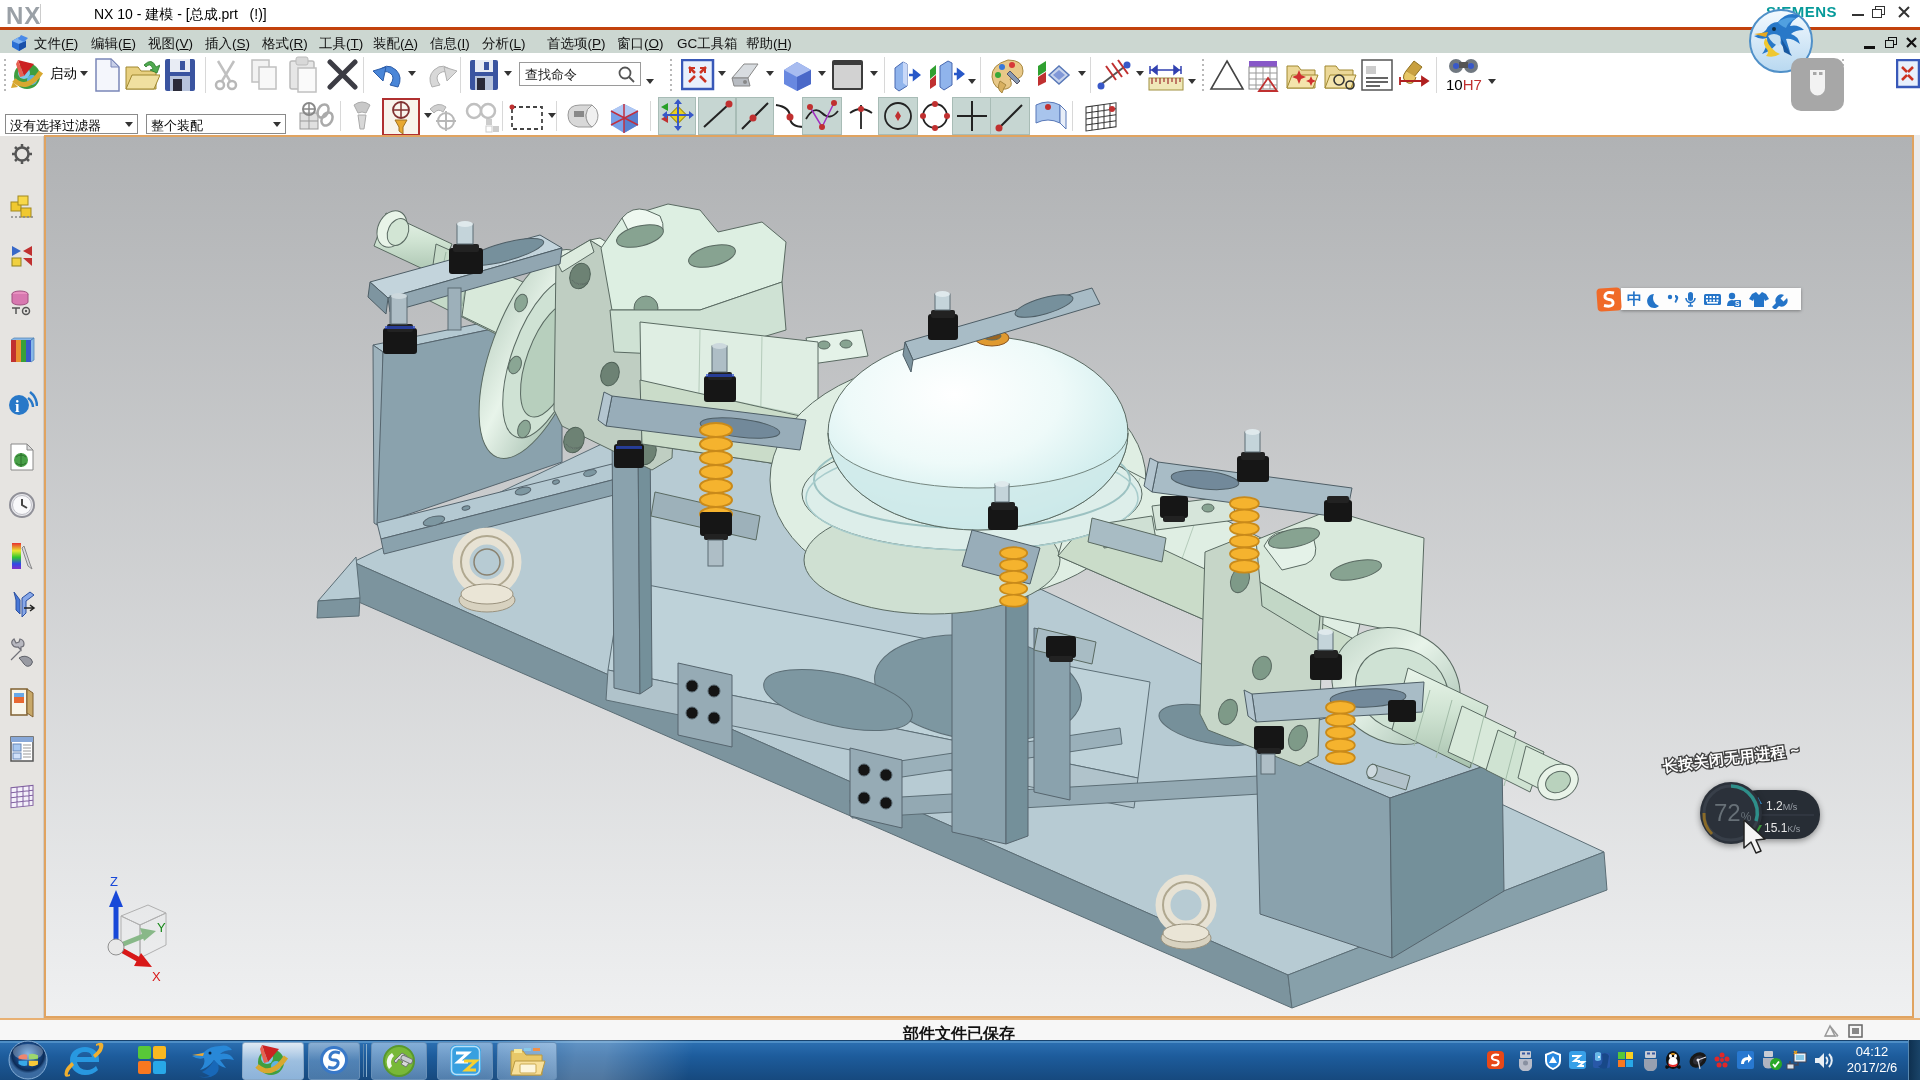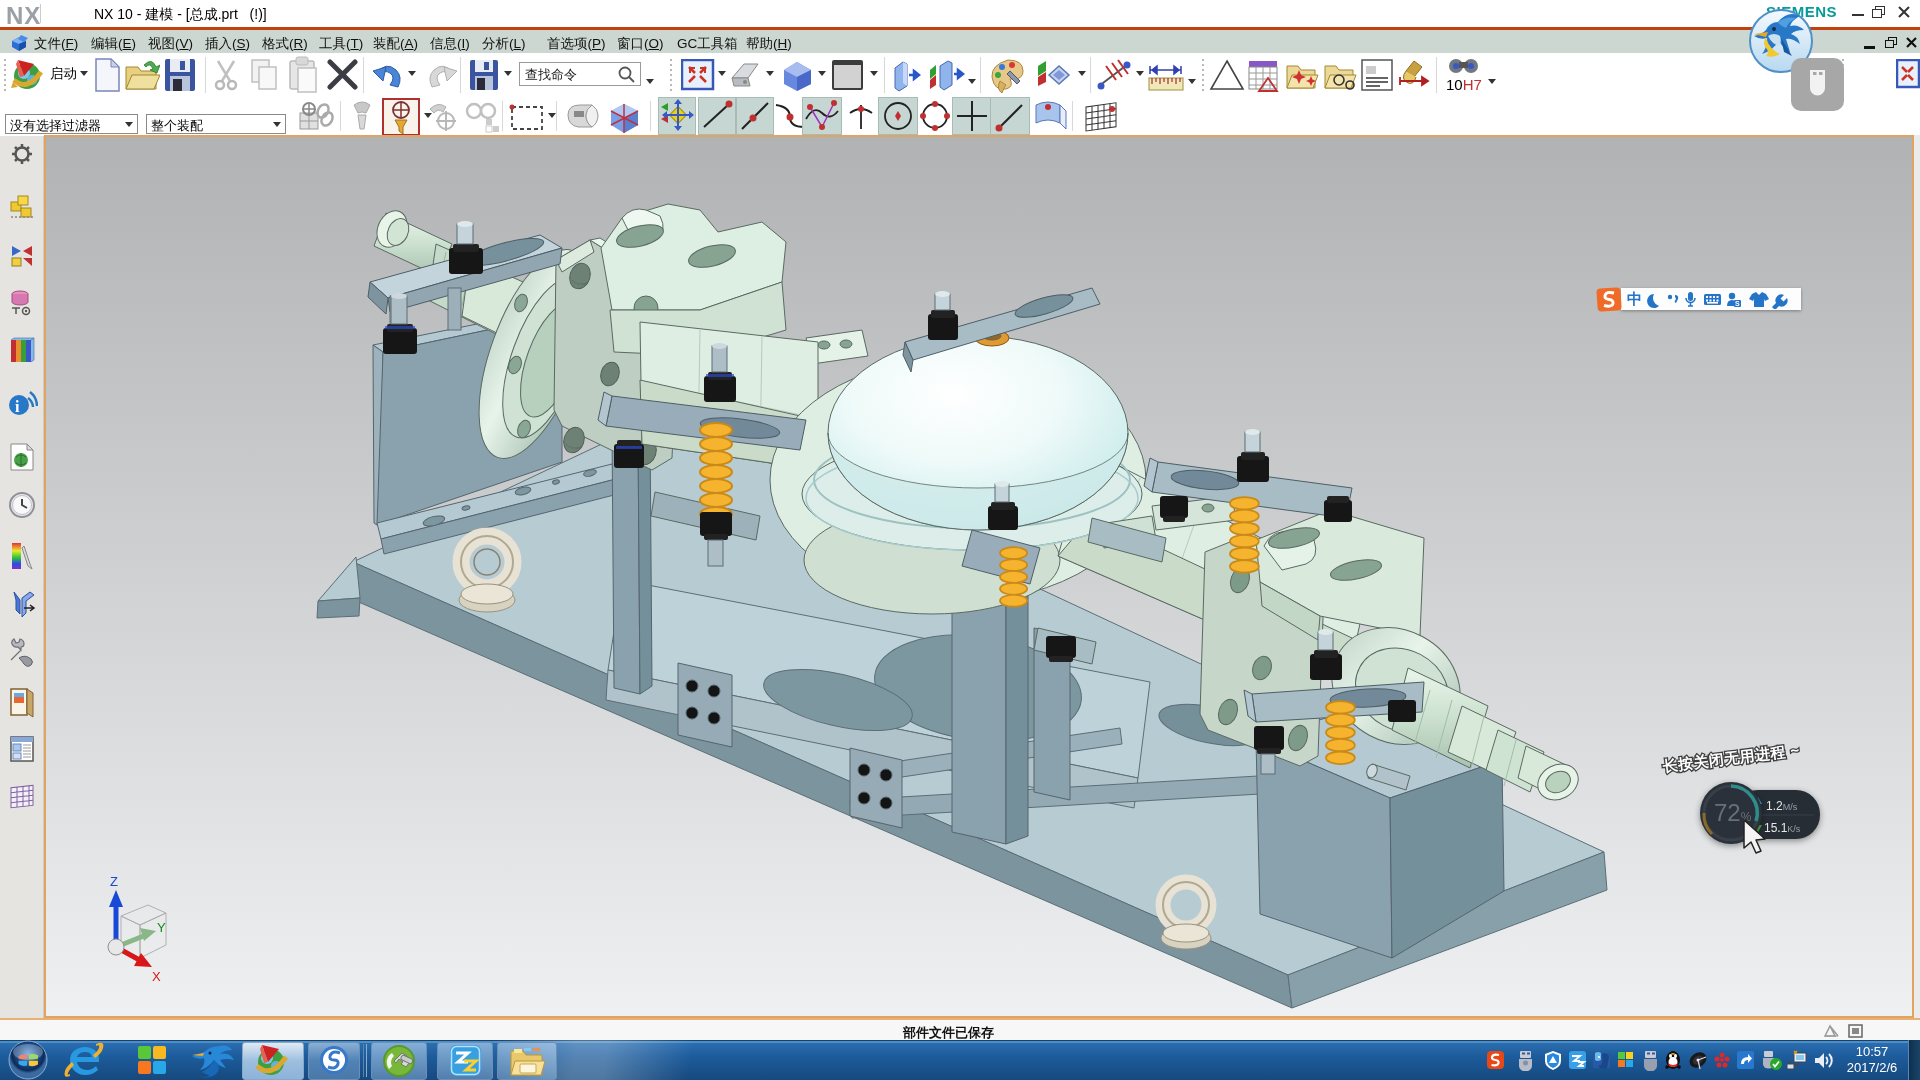--- a/index.html
+++ b/index.html
@@ -14,21 +14,21 @@
   #toolbar1 { position:absolute; left:0; top:53px; width:1680px; height:44px; background:#ffffff; }
   #toolbar2 { position:absolute; left:0; top:97px; width:1920px; height:39px; background:#ffffff; }
   .combo { position:absolute; top:9px; height:20px; background:#fff; border:1px solid #8a8a8a; font-size:13px; color:#000; padding:2px 4px;margin-top:8px; }
   .combo .arr { position:absolute; right:4px; top:7px; width:0; height:0; border-left:4px solid transparent; border-right:4px solid transparent; border-top:5px solid #333; }
   .tsep { position:absolute; top:4px; width:1px; height:36px; background:#d8d8d8; }
   .tsep2 { position:absolute; top:4px; width:1px; height:30px; background:#d8d8d8; }
   #sidebar { position:absolute; left:0; top:136px; width:44px; height:882px; background:#e6e4e1; border-right:1px solid #cfccc8; }
   #viewport { position:absolute; left:44px; top:135px; width:1870px; height:883px; background:linear-gradient(#b0b2b4, #eff0f1); border:2px solid #e0a360; }
   #rightstrip { position:absolute; left:1914px; top:135px; width:6px; height:883px; background:#ebebeb; }
   #statusbar { position:absolute; left:0; top:1018px; width:1920px; height:22px; background:#f7f7f7; border-top:2px solid #e8b072; }
-  #statustext { position:absolute; left:903px; top:4px; font-size:13px; font-weight:bold; color:#111; }
+  #statustext { position:absolute; left:903px; top:4px; font-size:16px; font-weight:bold; color:#111; }
   #taskbar { position:absolute; left:0; top:1040px; width:1920px; height:40px; background:linear-gradient(#2e72b4, #1d5c9c 40%, #16497e); }
   .traytime { position:absolute; color:#fff; font-size:13px; text-align:center; width:80px; }
 </style>
 </head>
 <body>
 <div id="titlebar">
   <span id="nxlogo">NX</span>
   <div class="abs" style="left:40px;top:4px;width:1px;height:19px;background:#cccccc;"></div>
   <span id="titletext">NX 10 - 建模 - [总成.prt&nbsp;&nbsp;&nbsp;(!)]</span>
   <span id="siemens">SIEMENS</span>
@@ -1180,16 +1180,16 @@
       <rect x="8" y="3" width="12" height="9" fill="#e8f0f8" stroke="#445"></rect>
       <rect x="10" y="5" width="8" height="5" fill="#88c8e8"></rect>
       <path d="M12 12 v3 h-8 v3 M4 14 v-3" stroke="#445" stroke-width="1.5" fill="none"></path>
       <rect x="1" y="14" width="7" height="5" fill="#d8e0e8" stroke="#445"></rect>
       <path d="M8 1 l3 3 m0 -3 l-3 3" stroke="#e8a020" stroke-width="1.5"></path>
     </svg>
   <svg class="abs" style="left:1812px;top:10px" width="22" height="21">
       <path d="M3 8 h4 l5 -5 v15 l-5 -5 h-4 z" fill="#e8eef4"></path>
       <path d="M14 7 a5 5 0 0 1 0 7 M17 4 a9 9 0 0 1 0 13" stroke="#e8eef4" stroke-width="2" fill="none"></path>
     </svg>
-  <div class="traytime" style="left:1832px;top:4px;">10:57</div>
+  <div class="traytime" style="left:1832px;top:4px;">04:12</div>
   <div class="traytime" style="left:1832px;top:20px;">2017/2/6</div>
   <div class="abs" style="left:1908px;top:0;width:12px;height:40px;background:linear-gradient(90deg,#0e3050,#1a4468);border-left:1px solid #5888b0;"></div>
 </div>
 
 </body></html>

